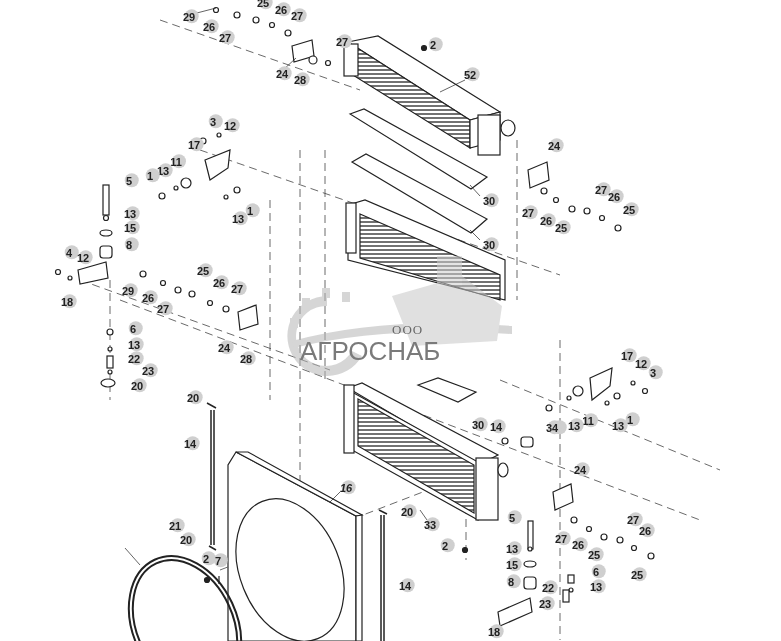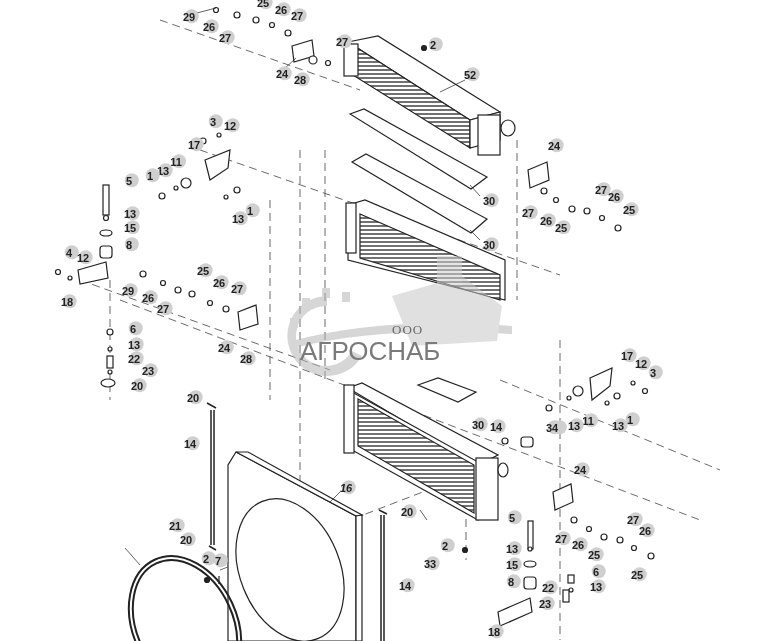--- a/index.html
+++ b/index.html
@@ -254,21 +254,21 @@
       <div class="callout" style="left: 557px; top: 428px;"><div class="bubble"></div><span>1</span></div>
       <div class="callout" style="left: 618px; top: 426px;"><div class="bubble"></div><span>13</span></div>
       <div class="callout" style="left: 630px; top: 420px;"><div class="bubble"></div><span>1</span></div>
       <div class="callout" style="left: 478px; top: 425px;"><div class="bubble"></div><span>30</span></div>
       <div class="callout" style="left: 496px; top: 427px;"><div class="bubble"></div><span>14</span></div>
       <div class="callout" style="left: 520px; top: 428px; margin-left: 32px;"><div class="bubble"></div><span>34</span></div>
       <div class="callout" style="left: 193px; top: 398px;"><div class="bubble"></div><span>20</span></div>
       <div class="callout" style="left: 190px; top: 444px;"><div class="bubble"></div><span>14</span></div>
       <div class="callout" style="left: 346px; top: 488px; font-style: italic;"><div class="bubble"></div><span>16</span></div>
       <div class="callout" style="left: 580px; top: 470px;"><div class="bubble"></div><span>24</span></div>
-      <div class="callout" style="left: 430px; top: 525px; margin-top: 39px;"><div class="bubble"></div><span>33</span></div>
+      <div class="callout" style="left: 430px; top: 525px;"><div class="bubble"></div><span>33</span></div>
       <div class="callout" style="left: 407px; top: 512px;"><div class="bubble"></div><span>20</span></div>
       <div class="callout" style="left: 512px; top: 518px;"><div class="bubble"></div><span>5</span></div>
       <div class="callout" style="left: 561px; top: 539px;"><div class="bubble"></div><span>27</span></div>
       <div class="callout" style="left: 578px; top: 545px;"><div class="bubble"></div><span>26</span></div>
       <div class="callout" style="left: 594px; top: 555px;"><div class="bubble"></div><span>25</span></div>
       <div class="callout" style="left: 633px; top: 520px;"><div class="bubble"></div><span>27</span></div>
       <div class="callout" style="left: 645px; top: 531px;"><div class="bubble"></div><span>26</span></div>
       <div class="callout" style="left: 637px; top: 575px;"><div class="bubble"></div><span>25</span></div>
       <div class="callout" style="left: 445px; top: 546px;"><div class="bubble"></div><span>2</span></div>
       <div class="callout" style="left: 512px; top: 549px;"><div class="bubble"></div><span>13</span></div>

